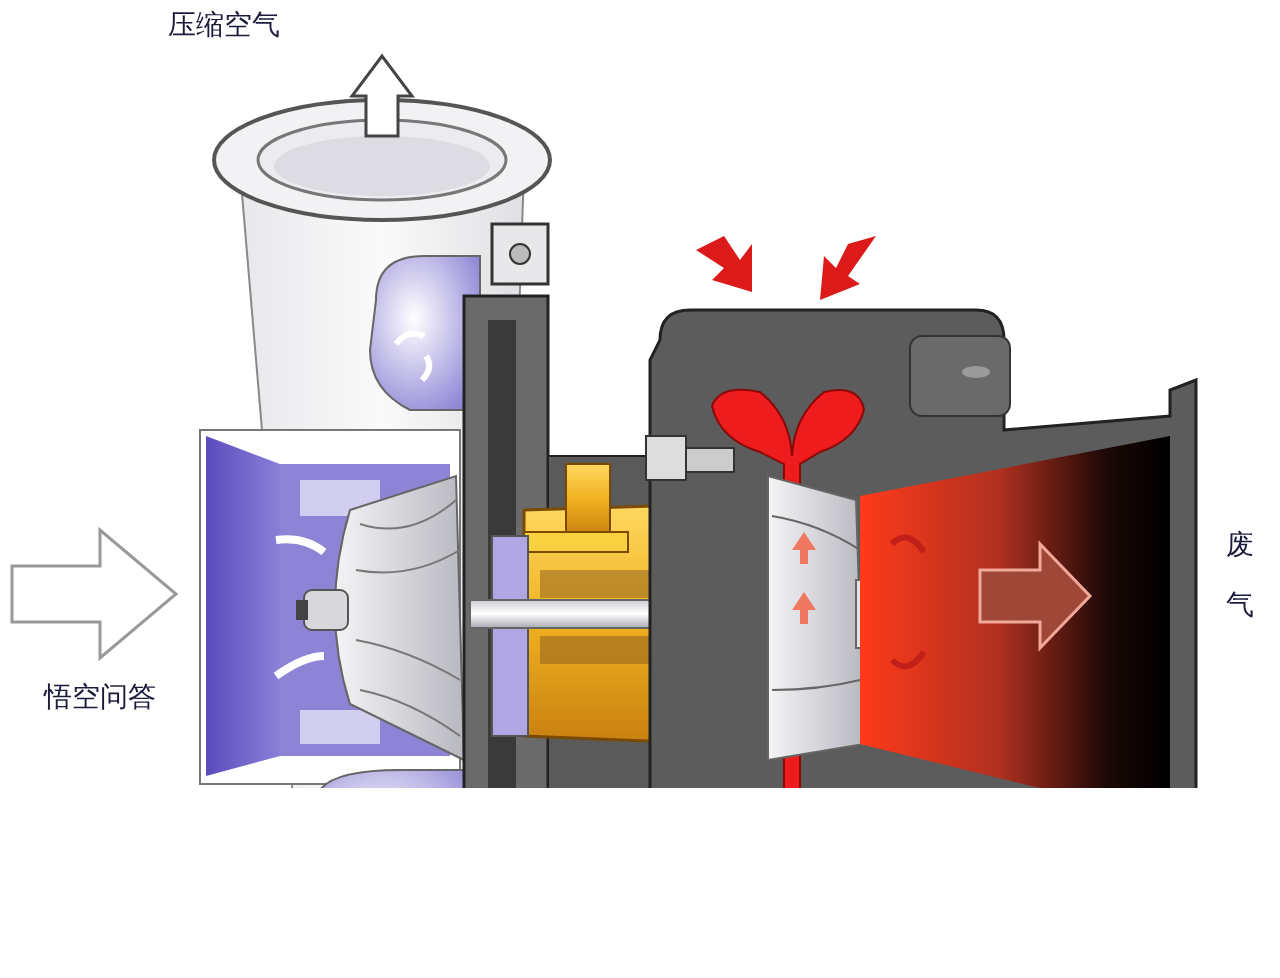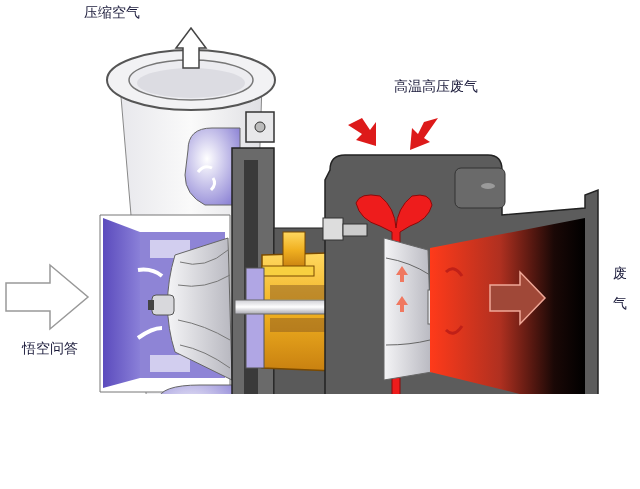--- a/index.html
+++ b/index.html
@@ -150,17 +150,16 @@
       <path d="M348,125 L362,118 L370,130 L376,122 L376,146 L356,140 L362,134 Z" fill="#dd1a1a"></path>
       <path d="M438,118 L424,122 L418,134 L412,128 L410,150 L430,142 L424,138 Z" fill="#dd1a1a"></path>
     </g>
 
     <g>
       <path d="M6,283 L50,283 L50,265 L88,297 L50,329 L50,311 L6,311 Z" fill="#ffffff" stroke="#999" stroke-width="1.5"></path>
     </g>
   </svg>
 
   <div class="label" style="left:84px; top:4px;">压缩空气</div>
-  <div class="label" style="left:394px; top:78px;">高温高压废气</div>
   <div class="label" style="left:22px; top:340px;">悟空问答</div>
   <div class="vlabel" style="left:612px; top:258px;">废</div>
   <div class="vlabel" style="left:612px; top:288px;">气</div>
 </div>
 
 </body></html>

